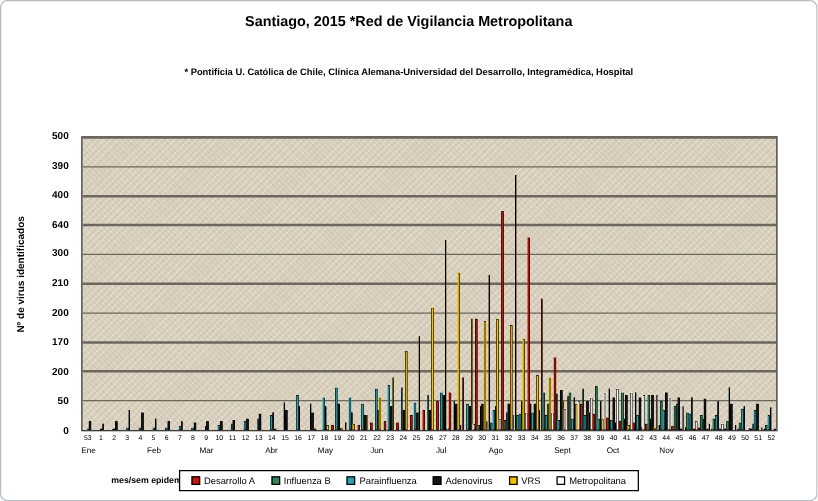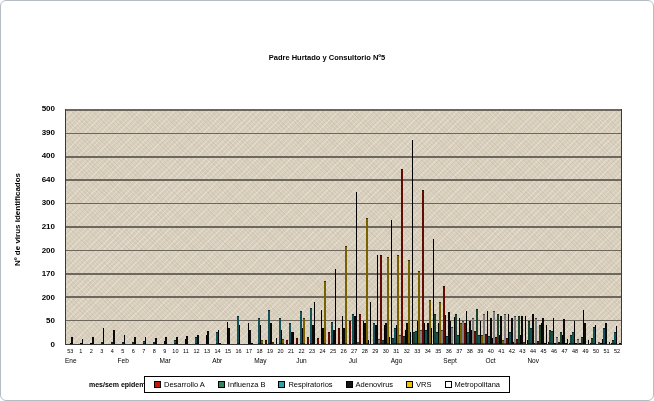--- a/index.html
+++ b/index.html
@@ -46,24 +46,25 @@
   .legend-item{display:flex;align-items:center;gap:3px;}
   .legend-swatch{width:5px;height:5px;border:1px solid #000;display:inline-block;}
   .legend-label{font-size:7.5px;color:#000;white-space:nowrap;}
 </style>
 </head>
 <body>
 
 <div id="fig">
 
   <div class="title-block">
+    <div class="title-line">Santiago, 2015  *Red de Vigilancia Metropolitana</div>
   </div>
 
   <div class="subtitle-block">
-    <div class="subtitle-line">Padre Hurtado y Consultorio Nº5</div>
+    <div class="subtitle-line">* Pontificia U. Católica de Chile, Clínica Alemana-Universidad del Desarrollo, Integramédica, Hospital</div>
   </div>
 
   <div id="y-axis-title">Nº de virus identificados</div>
   <div id="y-axis-labels">
       <div class="y-tick-label" style="top: calc(100% - 5px);">0</div>
       <div class="y-tick-label" style="top: calc(90% - 5px);">50</div>
       <div class="y-tick-label" style="top: calc(80% - 5px);">200</div>
       <div class="y-tick-label" style="top: calc(70% - 5px);">170</div>
       <div class="y-tick-label" style="top: calc(60% - 5px);">200</div>
       <div class="y-tick-label" style="top: calc(50% - 5px);">210</div>
@@ -589,21 +590,21 @@
       <div class="legend-item">
         <span class="legend-swatch" style="background: rgb(196, 23, 7);"></span>
         <span class="legend-label">Desarrollo A</span>
       </div>
       <div class="legend-item">
         <span class="legend-swatch" style="background: rgb(52, 133, 92);"></span>
         <span class="legend-label">Influenza B</span>
       </div>
       <div class="legend-item">
         <span class="legend-swatch" style="background: rgb(43, 163, 175);"></span>
-        <span class="legend-label">Respiratorios</span>
+        <span class="legend-label">Parainfluenza</span>
       </div>
       <div class="legend-item">
         <span class="legend-swatch" style="background: rgb(20, 20, 20);"></span>
         <span class="legend-label">Adenovirus</span>
       </div>
       <div class="legend-item">
         <span class="legend-swatch" style="background: rgb(242, 194, 0);"></span>
         <span class="legend-label">VRS</span>
       </div>
       <div class="legend-item">

